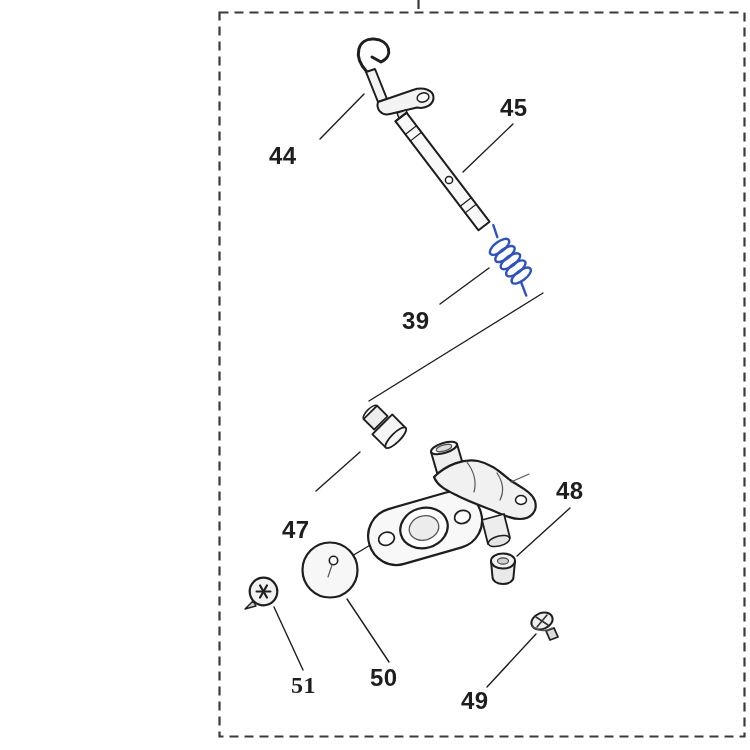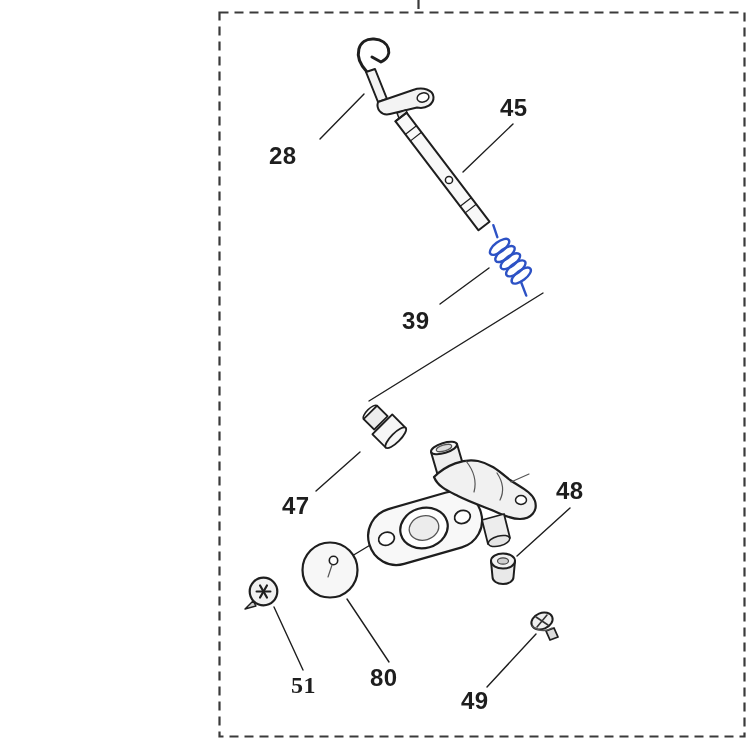--- a/index.html
+++ b/index.html
@@ -26,21 +26,21 @@
     text-align: left;
     font-weight: 700;
     font-size: 24px;
     color: var(--line, #1e1e1e);
     letter-spacing: 0.5px;
     user-select: none;
   }
   .lbl44 { left: 269px; top: 142px; }
   .lbl45 { left: 500px; top: 94px;  }
   .lbl46 { left: 402px; top: 307px; }
-  .lbl47 { left: 282px; top: 492px; }
+  .lbl47 { left: 282px; top: 516px; }
   .lbl48 { left: 556px; top: 477px; }
   .lbl49 { left: 461px; top: 687px; }
   .lbl50 { left: 370px; top: 664px; }
   .lbl51 { left: 291px; top: 672px; font-family: Liberation Serif, serif; }
   .hl { stroke: var(--highlight, #2d52c5); }
 </style>
 </head>
 <body>
 
 <div class="stage">
@@ -151,22 +151,22 @@
         <g stroke-width="2.2">
           <line x1="256.6" y1="591.5" x2="270.4" y2="591.5"></line>
           <line x1="260.05" y1="585.52" x2="266.95" y2="597.48"></line>
           <line x1="266.95" y1="585.52" x2="260.05" y2="597.48"></line>
         </g>
       </g>
 
     </g>
   </svg>
 
-  <div class="part-label lbl44">28</div>
+  <div class="part-label lbl44">44</div>
   <div class="part-label lbl45">45</div>
   <div class="part-label lbl46">39</div>
   <div class="part-label lbl47">47</div>
   <div class="part-label lbl48">48</div>
   <div class="part-label lbl49">49</div>
-  <div class="part-label lbl50">80</div>
+  <div class="part-label lbl50">50</div>
   <div class="part-label lbl51">51</div>
 
 </div>
 
 </body></html>

